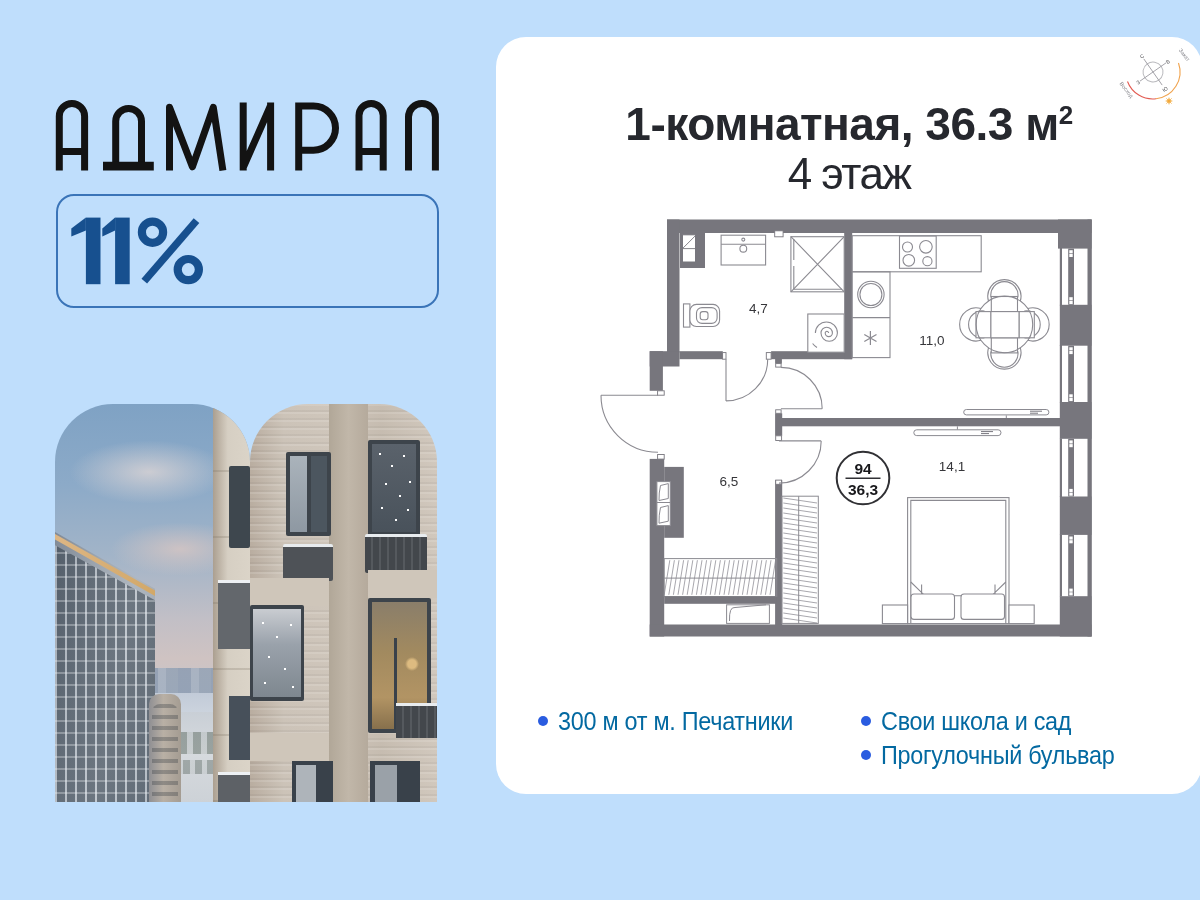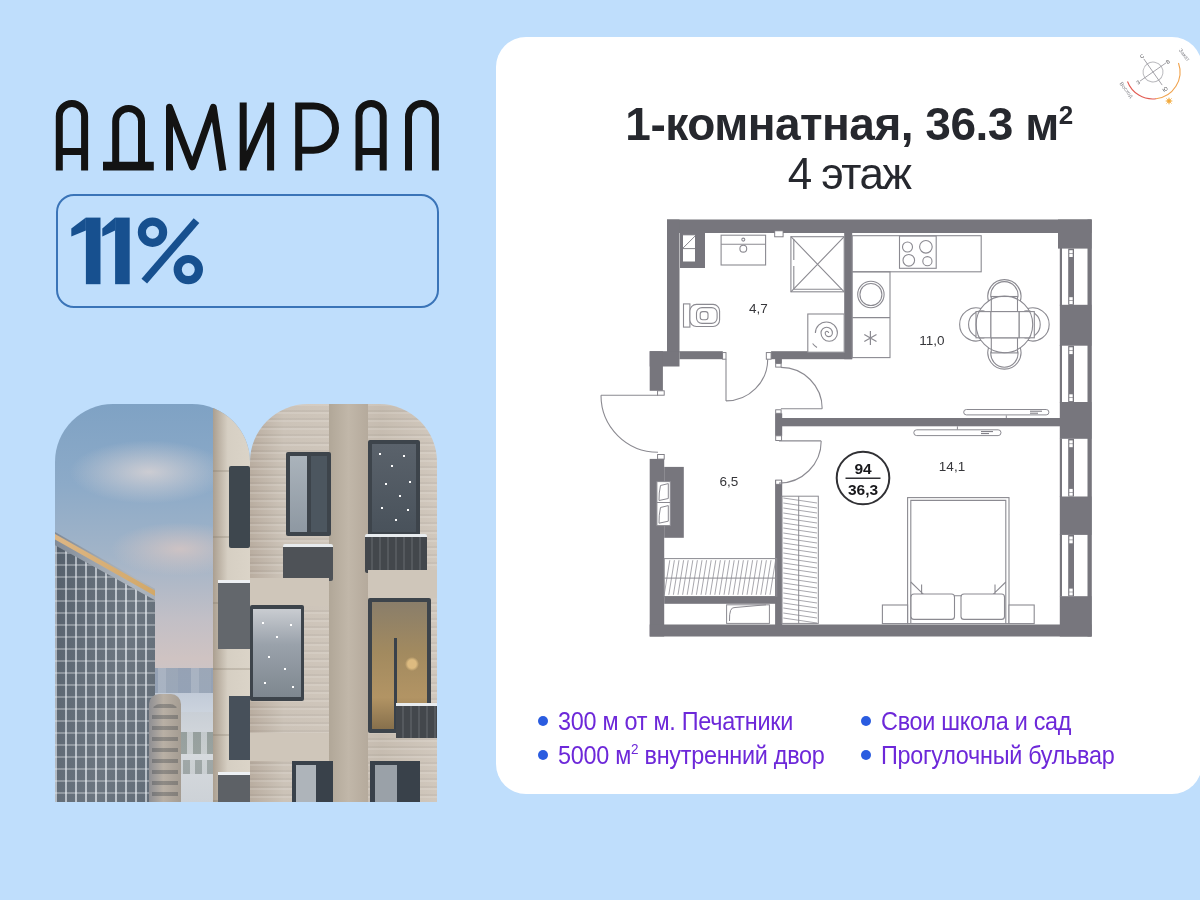--- a/index.html
+++ b/index.html
@@ -8,21 +8,21 @@
        font-family:"Liberation Sans", sans-serif;}
   .abs{position:absolute;}
   #stage{position:relative;width:1200px;height:900px;}
   #card{position:absolute;left:496px;top:37px;width:706px;height:757px;
         background:#ffffff;border-radius:30px;}
   #title{position:absolute;left:496px;top:97px;width:706px;text-align:center;
          font-size:46px;font-weight:bold;color:#26282e;letter-spacing:-0.5px;}
   #title sup{font-size:26px;}
   #floor{position:absolute;left:496px;top:149px;width:706px;text-align:center;
          font-size:44px;font-weight:400;color:#26282e;letter-spacing:-1.5px;}
-  .bullet{position:absolute;font-size:26px;color:#6d28d9;white-space:nowrap;}
+  .bullet{position:absolute;font-size:26px;color:#0369a1;white-space:nowrap;}
   .bullet .bt{display:inline-block;transform:scaleX(0.9);transform-origin:0 60%;letter-spacing:-0.3px;}
   .bullet .dot{display:inline-block;width:10px;height:10px;border-radius:50%;
                background:#2a5ce0;vertical-align:middle;margin-right:10px;margin-top:-4px;}
   .bullet sup{font-size:15px;}
   #promo{position:absolute;left:56px;top:194px;width:383px;height:114px;
          border:2px solid #3a74b8;border-radius:18px;box-sizing:border-box;}
   #promotext{position:absolute;left:247px;top:212px;font-size:28.5px;line-height:26.8px;
              color:#2765b0;font-weight:400;letter-spacing:0;}
   .arch{position:absolute;top:404px;height:398px;overflow:hidden;}
 </style>
@@ -302,21 +302,20 @@
     <g>
       <circle cx="863" cy="478" r="26.3" fill="#fff" stroke="#303034" stroke-width="2"></circle>
       <line x1="845.5" y1="478.2" x2="880.5" y2="478.2" stroke="#303034" stroke-width="1.6"></line>
       <text x="863" y="473.8" font-size="15.5" font-weight="bold" fill="#18181b" text-anchor="middle">94</text>
       <text x="863" y="494.6" font-size="15.5" font-weight="bold" fill="#18181b" text-anchor="middle">36,3</text>
     </g>
   </svg>
 
   <div class="bullet" style="left:538px;top:706px"><span class="dot"></span><span class="bt">300 м от м. Печатники</span></div>
 
-  <div class="bullet" style="left:538px;top:740px"><span class="dot"></span><span class="bt">5000 м<sup>2</sup> внутренний двор</span></div>
 
   <div class="bullet" style="left:861px;top:706px"><span class="dot"></span><span class="bt">Свои школа и сад</span></div>
 
   <div class="bullet" style="left:861px;top:740px"><span class="dot"></span><span class="bt">Прогулочный бульвар</span></div>
 
   <svg id="logo" class="abs" style="left:40px;top:88px" width="420" height="96" viewBox="40 88 420 96">
     <g stroke="#131313" stroke-width="7" fill="none">
 
       <path d="M59.3,170.5 L59.3,116.15 A12.65,12.65 0 0 1 84.6,116.15 L84.6,170.5 M59.3,151.4 L84.6,151.4"></path>
 

